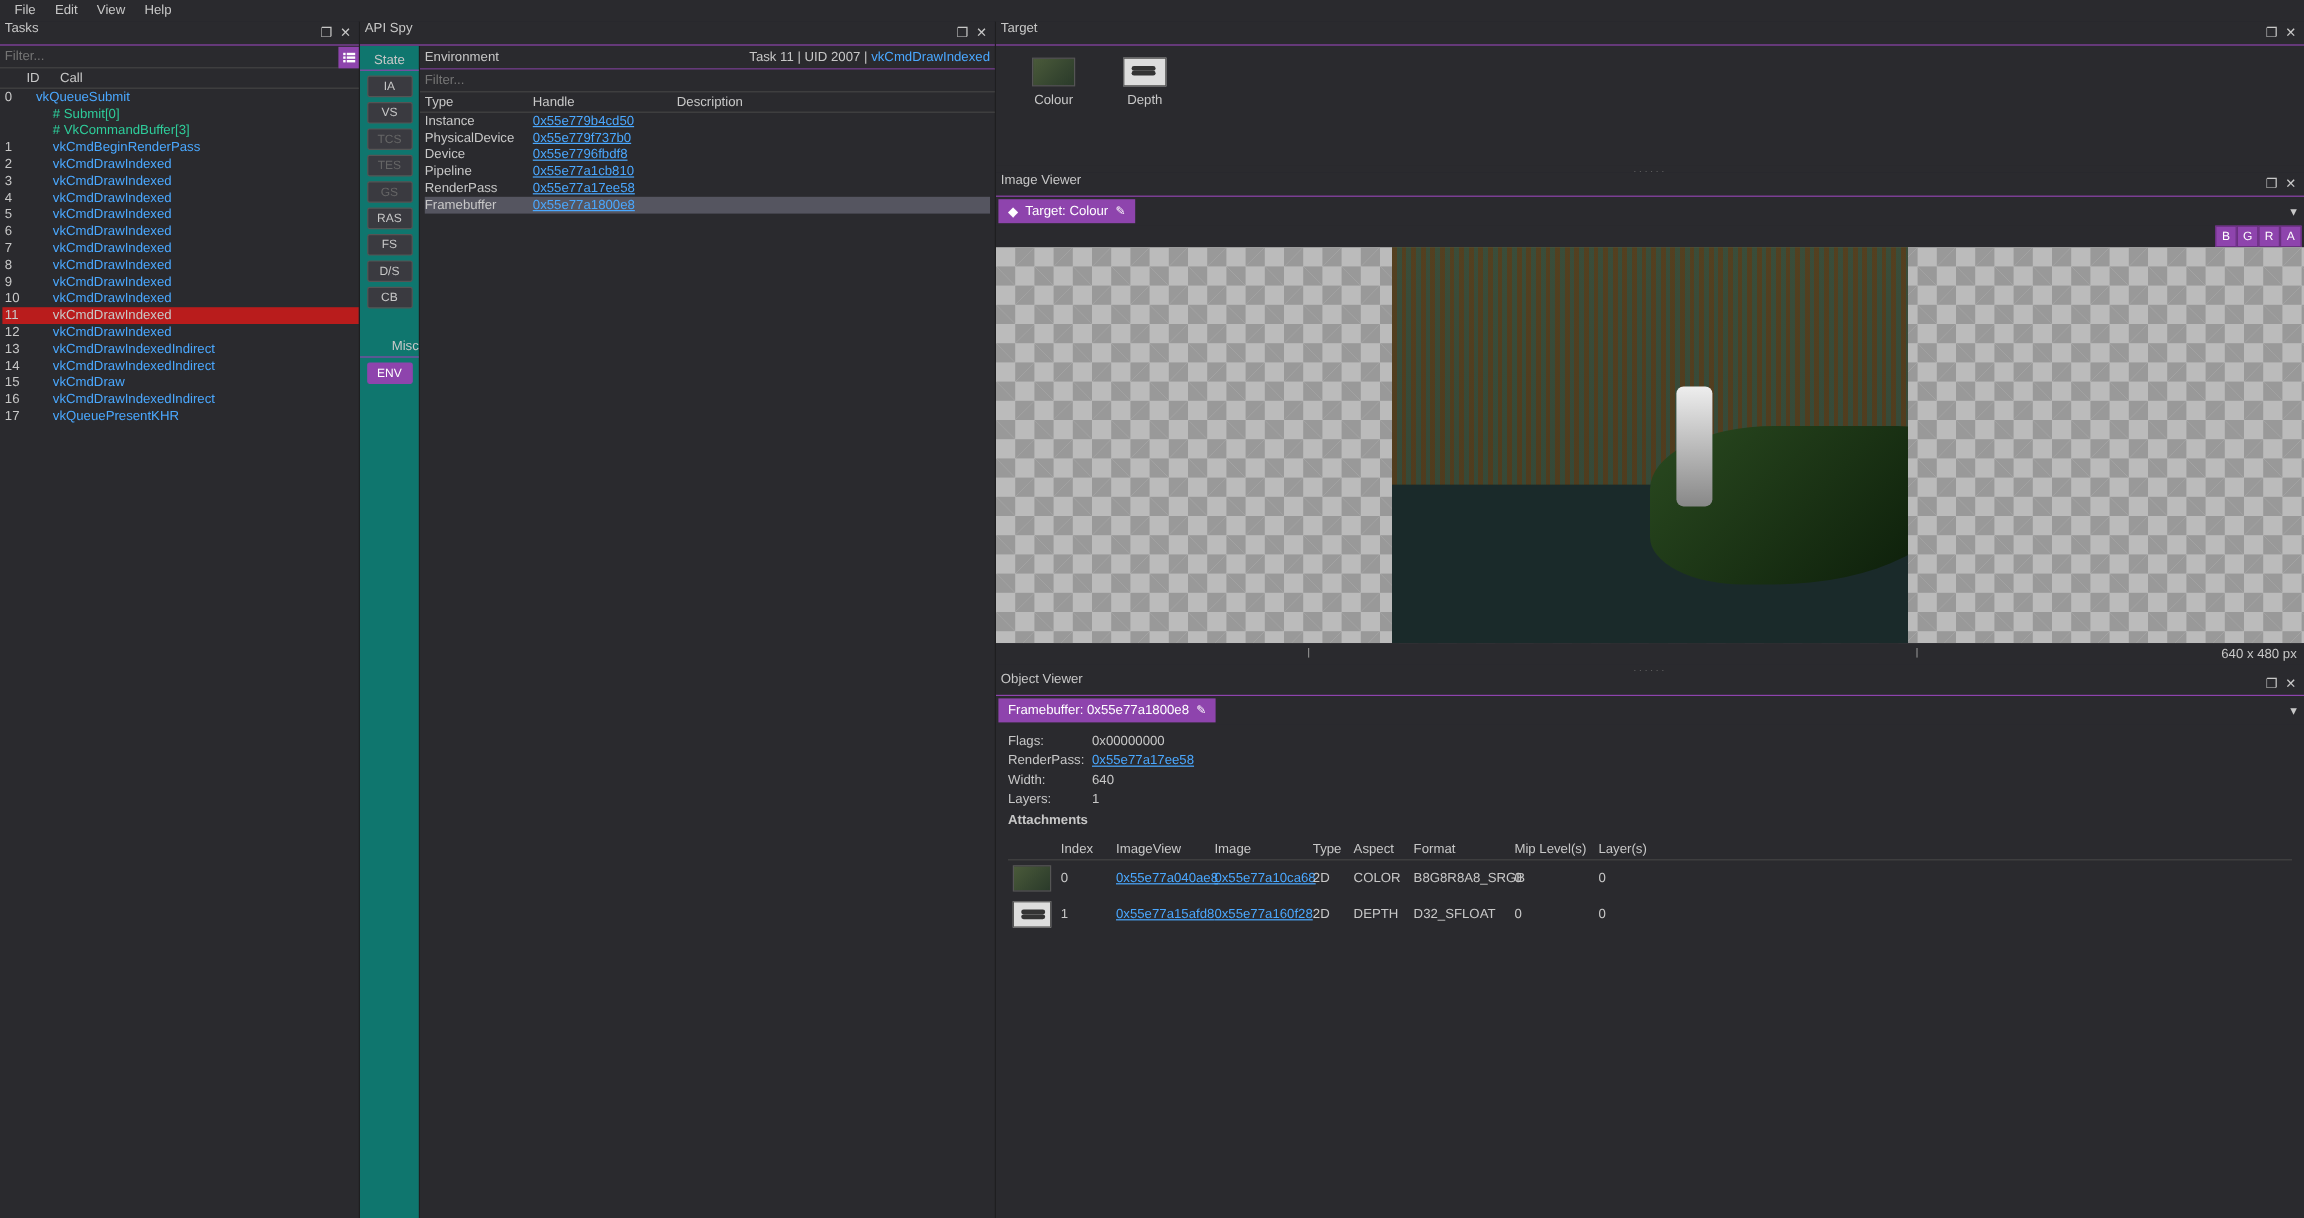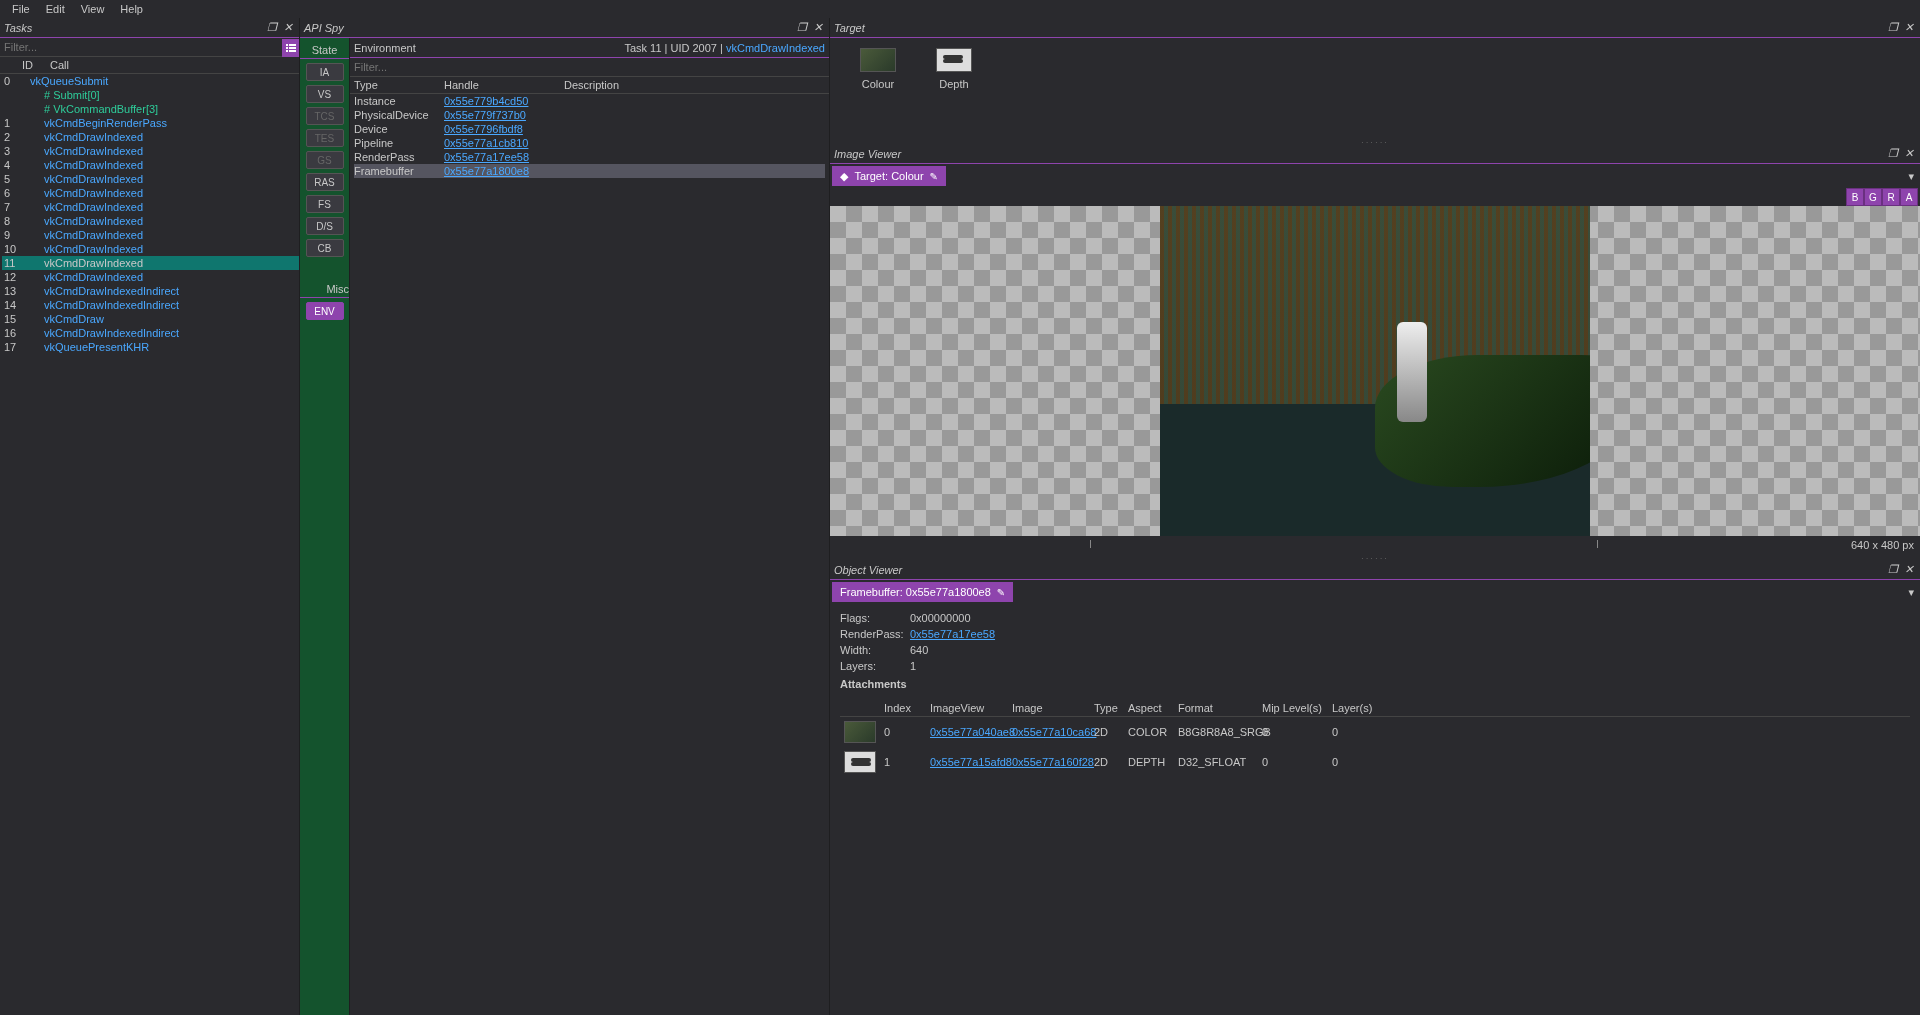--- a/index.html
+++ b/index.html
@@ -33,25 +33,23 @@
 .panel {
   display: flex;
   flex-direction: column;
   background: #2a2a2e;
   min-height: 0;
 }
 .panel-title {
   background: #2a2a2e;
   height: 20px;
   display: flex;
-  align-items: center;
   padding: 0 4px;
   border-bottom: 1px solid #8e44ad;
   position: relative;
-  font-style: italic;
 }
 .panel-title .label { flex: 1; }
 .panel-controls {
   display: flex;
   gap: 2px;
   align-items: center;
 }
 .panel-controls .ic {
   width: 14px;
   height: 14px;
@@ -97,27 +95,27 @@
 .task-row {
   display: flex;
   line-height: 14px;
   font-size: 11px;
   padding: 0 2px;
 }
 .task-row .tid { width: 26px; color: #c8c8c8; text-align: left; }
 .task-row .tcall { flex: 1; }
 .link-blue { color: #4aa8ff; text-decoration: none; cursor: pointer; }
 .link-teal { color: #2ecc9a; }
-.selected-row { background: #0f766e; }
+.selected-row { background: #b91c1c; }
 
 .apispy { width: 530px; border-right: 1px solid #1e1e20; display: flex; flex-direction: column; }
 .apispy-body { flex: 1; display: flex; min-height: 0; }
 .state-col {
   width: 50px;
-  background: #14532d;
+  background: #0f766e;
   border-right: 1px solid #1e1e20;
   display: flex;
   flex-direction: column;
   align-items: center;
   padding-top: 4px;
   gap: 4px;
 }
 .state-label { font-size: 11px; padding: 2px 0; border-bottom: 1px solid #8e44ad; width: 100%; text-align: center; }
 .stage-btn {
   width: 38px;

